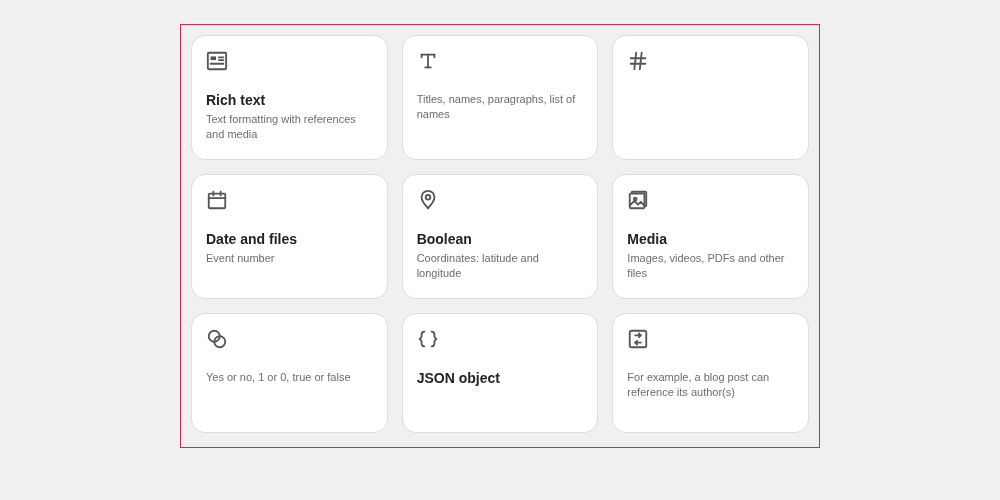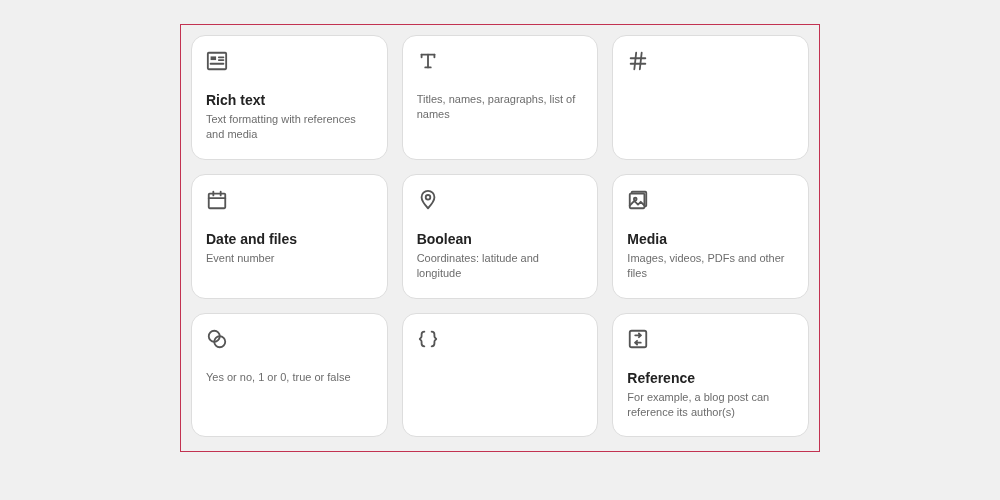--- a/index.html
+++ b/index.html
@@ -150,30 +150,30 @@
       <div class="card-desc">Yes or no, 1 or 0, true or false</div>
     </div>
 
     <div class="card">
       <div class="icon-wrap">
         <svg viewBox="0 0 24 24">
             <path d="M8 4c-2 0-3 1-3 3v2c0 2-2 2-2 3s2 1 2 3v2c0 2 1 3 3 3"></path>
             <path d="M16 4c2 0 3 1 3 3v2c0 2 2 2 2 3s-2 1-2 3v2c0 2-1 3-3 3"></path>
           </svg>
       </div>
+      <div class="card-title">JSON object</div>
     </div>
 
     <div class="card">
       <div class="icon-wrap">
         <svg viewBox="0 0 24 24">
             <rect x="3" y="3" width="18" height="18" rx="2"></rect>
             <path d="M9 8h6l-2-2"></path>
             <path d="M15 8l-2 2"></path>
             <path d="M15 16H9l2 2"></path>
             <path d="M9 16l2-2"></path>
           </svg>
       </div>
-      <div class="card-title">Reference</div>
       <div class="card-desc">For example, a blog post can reference its author(s)</div>
     </div>
 
   </div>
 </div>
 
 </body></html>

